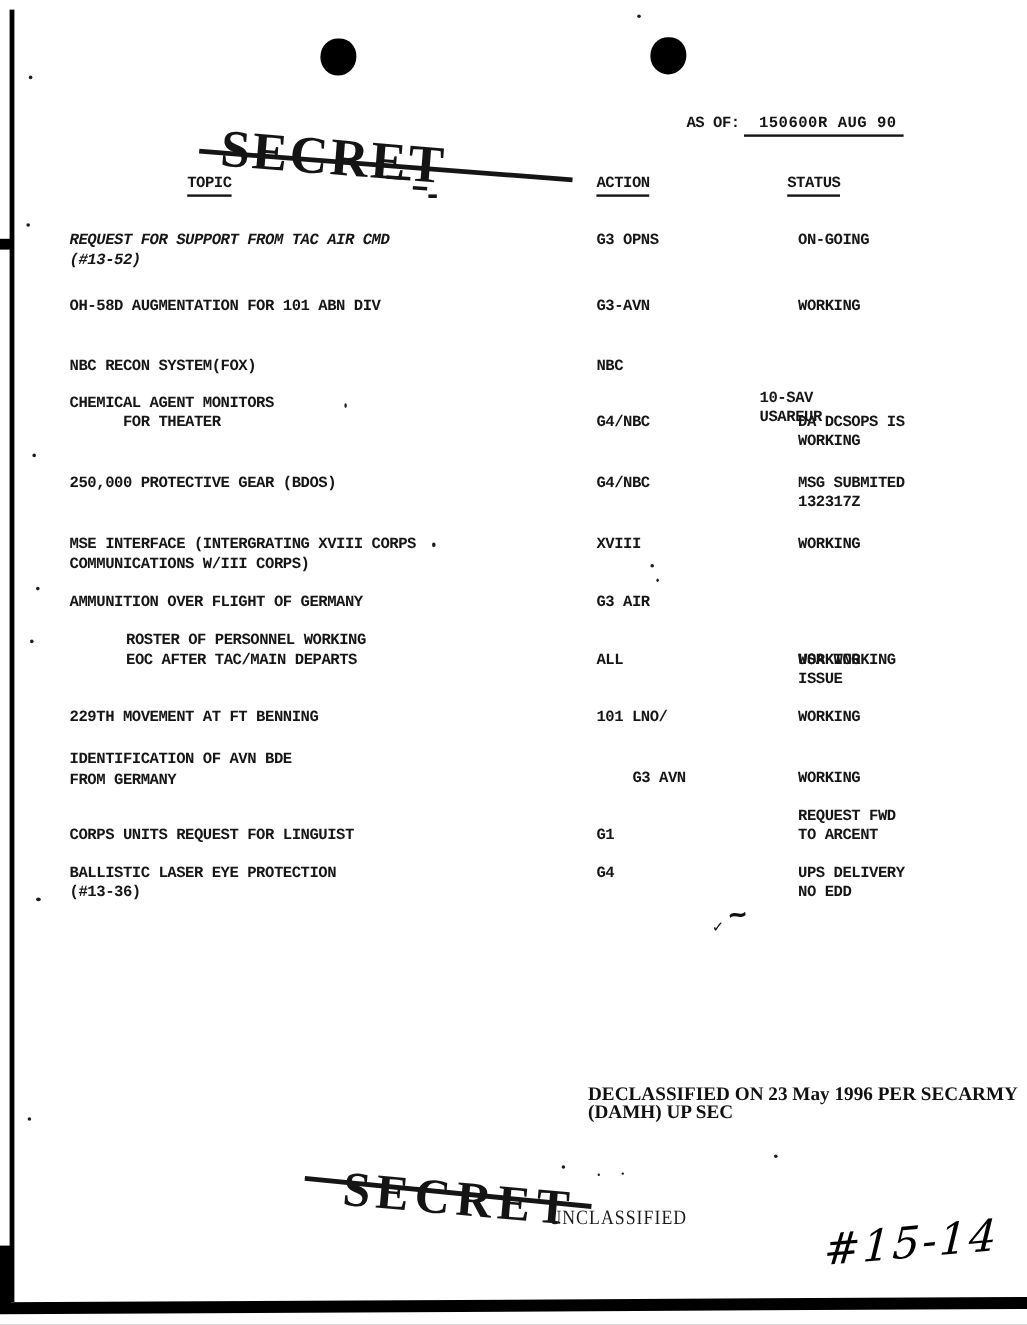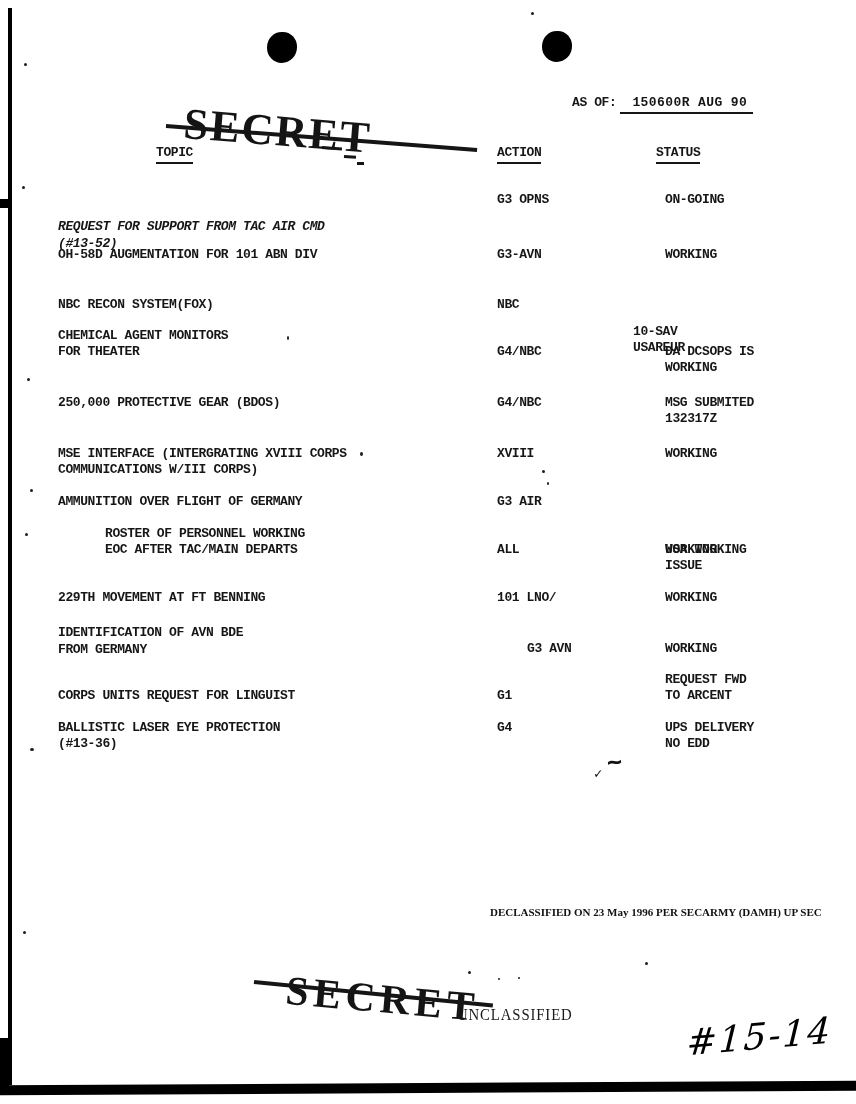--- a/index.html
+++ b/index.html
@@ -21,21 +21,21 @@
   
   .stamp{
     position:absolute;font-family:"Liberation Serif", serif;font-weight:700;
     color:#141414;white-space:nowrap;transform-origin:left top;
   }
   #stamp-top{left:186px;top:98px;font-size:44px;letter-spacing:2px;transform:rotate(4.5deg);}
   #stamp-bottom{left:288px;top:966px;font-size:41px;letter-spacing:5px;transform:rotate(5deg);}
   .strike{position:absolute;background:#151515;transform-origin:left center;}
   
   .serif{position:absolute;font-family:"Liberation Serif", serif;color:#111;}
-  #declass{left:490px;top:905px;font-size:11px;font-weight:700;line-height:15px;}
+  #declass{left:490px;top:905px;font-size:16px;font-weight:700;line-height:15px;}
   #unclassified{left:457px;top:1005px;font-size:17px;font-weight:400;letter-spacing:1px;
     color:#1a1a1a;transform:scaleX(0.87);transform-origin:left top;}
   #handwritten-number{left:688px;top:1022px;font-family:"DejaVu Serif", serif;font-style:italic;
     font-size:36px;letter-spacing:2px;color:#000;transform:rotate(-5deg) skewX(-8deg);transform-origin:left top;}
   
   .punch{position:absolute;width:30px;height:31px;background:#000;border-radius:50% 48% 52% 50%;}
   .edge{position:absolute;background:#000;}
   .speck{position:absolute;background:#1d1d1d;border-radius:50%;}
   .cell{position:absolute;}
   #check-squiggle span{position:absolute;color:#111;font-weight:700;}
@@ -80,38 +80,38 @@
   <div class="strike" style="left:322px;top:146px;width:20px;height:3px;transform:rotate(4deg);"></div>
   <div class="strike" style="left:344px;top:155px;width:12px;height:3px;transform:rotate(4deg);"></div>
   <div class="strike" style="left:357px;top:162px;width:7px;height:3px;"></div>
 
   <div class="tw" style="left:156px;top:145px;"><span class="underlined">TOPIC</span></div>
   <div class="tw" style="left:497px;top:145px;"><span class="underlined">ACTION</span></div>
   <div class="tw" style="left:656px;top:145px;"><span class="underlined">STATUS</span></div>
 
   <div>
     <div>
-      <span class="tw cell italic lh17" style="left:58px;top:191px;margin-top:27px;">REQUEST FOR SUPPORT FROM TAC AIR CMD
+      <span class="tw cell italic lh17" style="left:58px;top:191px;">REQUEST FOR SUPPORT FROM TAC AIR CMD
 (#13-52)</span>
       <span class="tw cell" style="left:497px;top:192px;">G3 OPNS</span>
       <span class="tw cell" style="left:665px;top:192px;">ON-GOING</span>
     </div>
     <div>
       <span class="tw cell" style="left:58px;top:247px;">OH-58D AUGMENTATION FOR 101 ABN DIV</span>
       <span class="tw cell" style="left:497px;top:247px;">G3-AVN</span>
       <span class="tw cell" style="left:665px;top:247px;">WORKING</span>
     </div>
     <div>
       <span class="tw cell" style="left:58px;top:297px;">NBC RECON SYSTEM(FOX)</span>
       <span class="tw cell" style="left:497px;top:297px;">NBC</span>
       <span class="tw cell" style="left:633px;top:281px;margin-top:43px;">10-SAV
 USAREUR</span>
     </div>
     <div>
-      <span class="tw cell" style="left:58px;top:328px;">CHEMICAL AGENT MONITORS
+      <span class="tw cell" style="left:58px;top:328px;text-align:center;">CHEMICAL AGENT MONITORS
 FOR THEATER</span>
       <span class="tw cell" style="left:497px;top:344px;">G4/NBC</span>
       <span class="tw cell" style="left:665px;top:344px;">DA DCSOPS IS
 WORKING</span>
     </div>
     <div>
       <span class="tw cell" style="left:58px;top:395px;">250,000 PROTECTIVE GEAR (BDOS)</span>
       <span class="tw cell" style="left:497px;top:395px;">G4/NBC</span>
       <span class="tw cell" style="left:665px;top:395px;">MSG SUBMITED
 132317Z</span>

